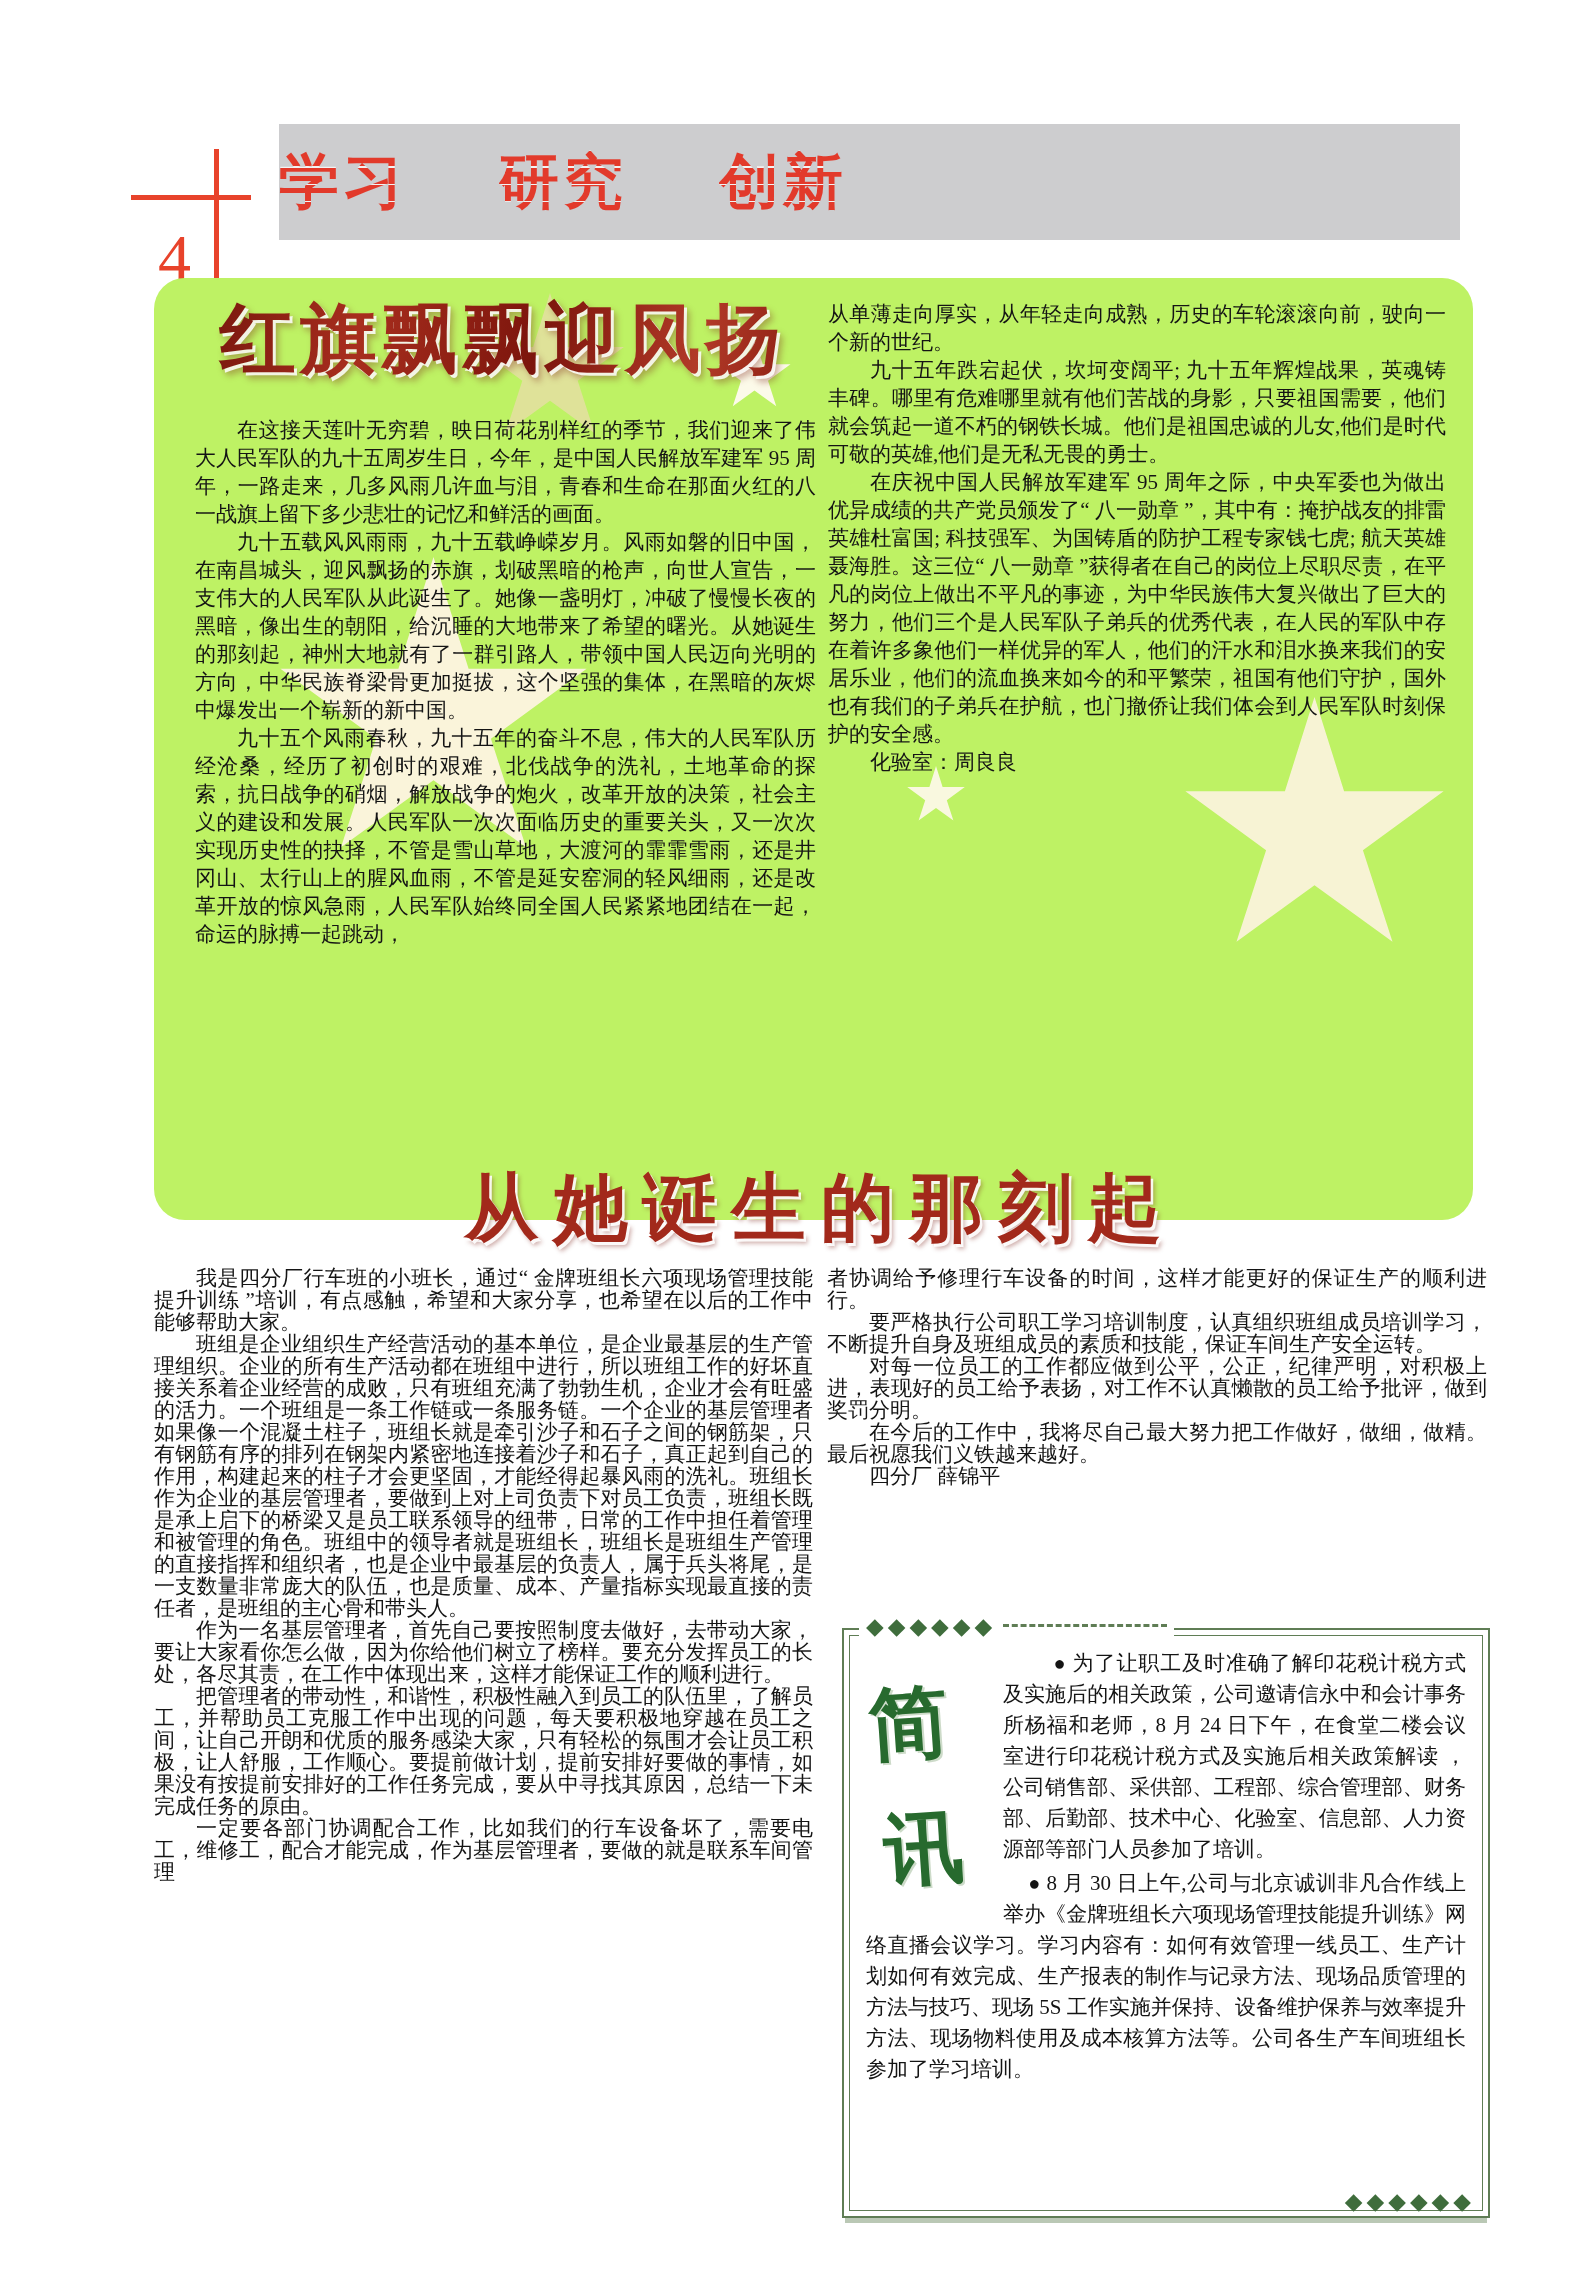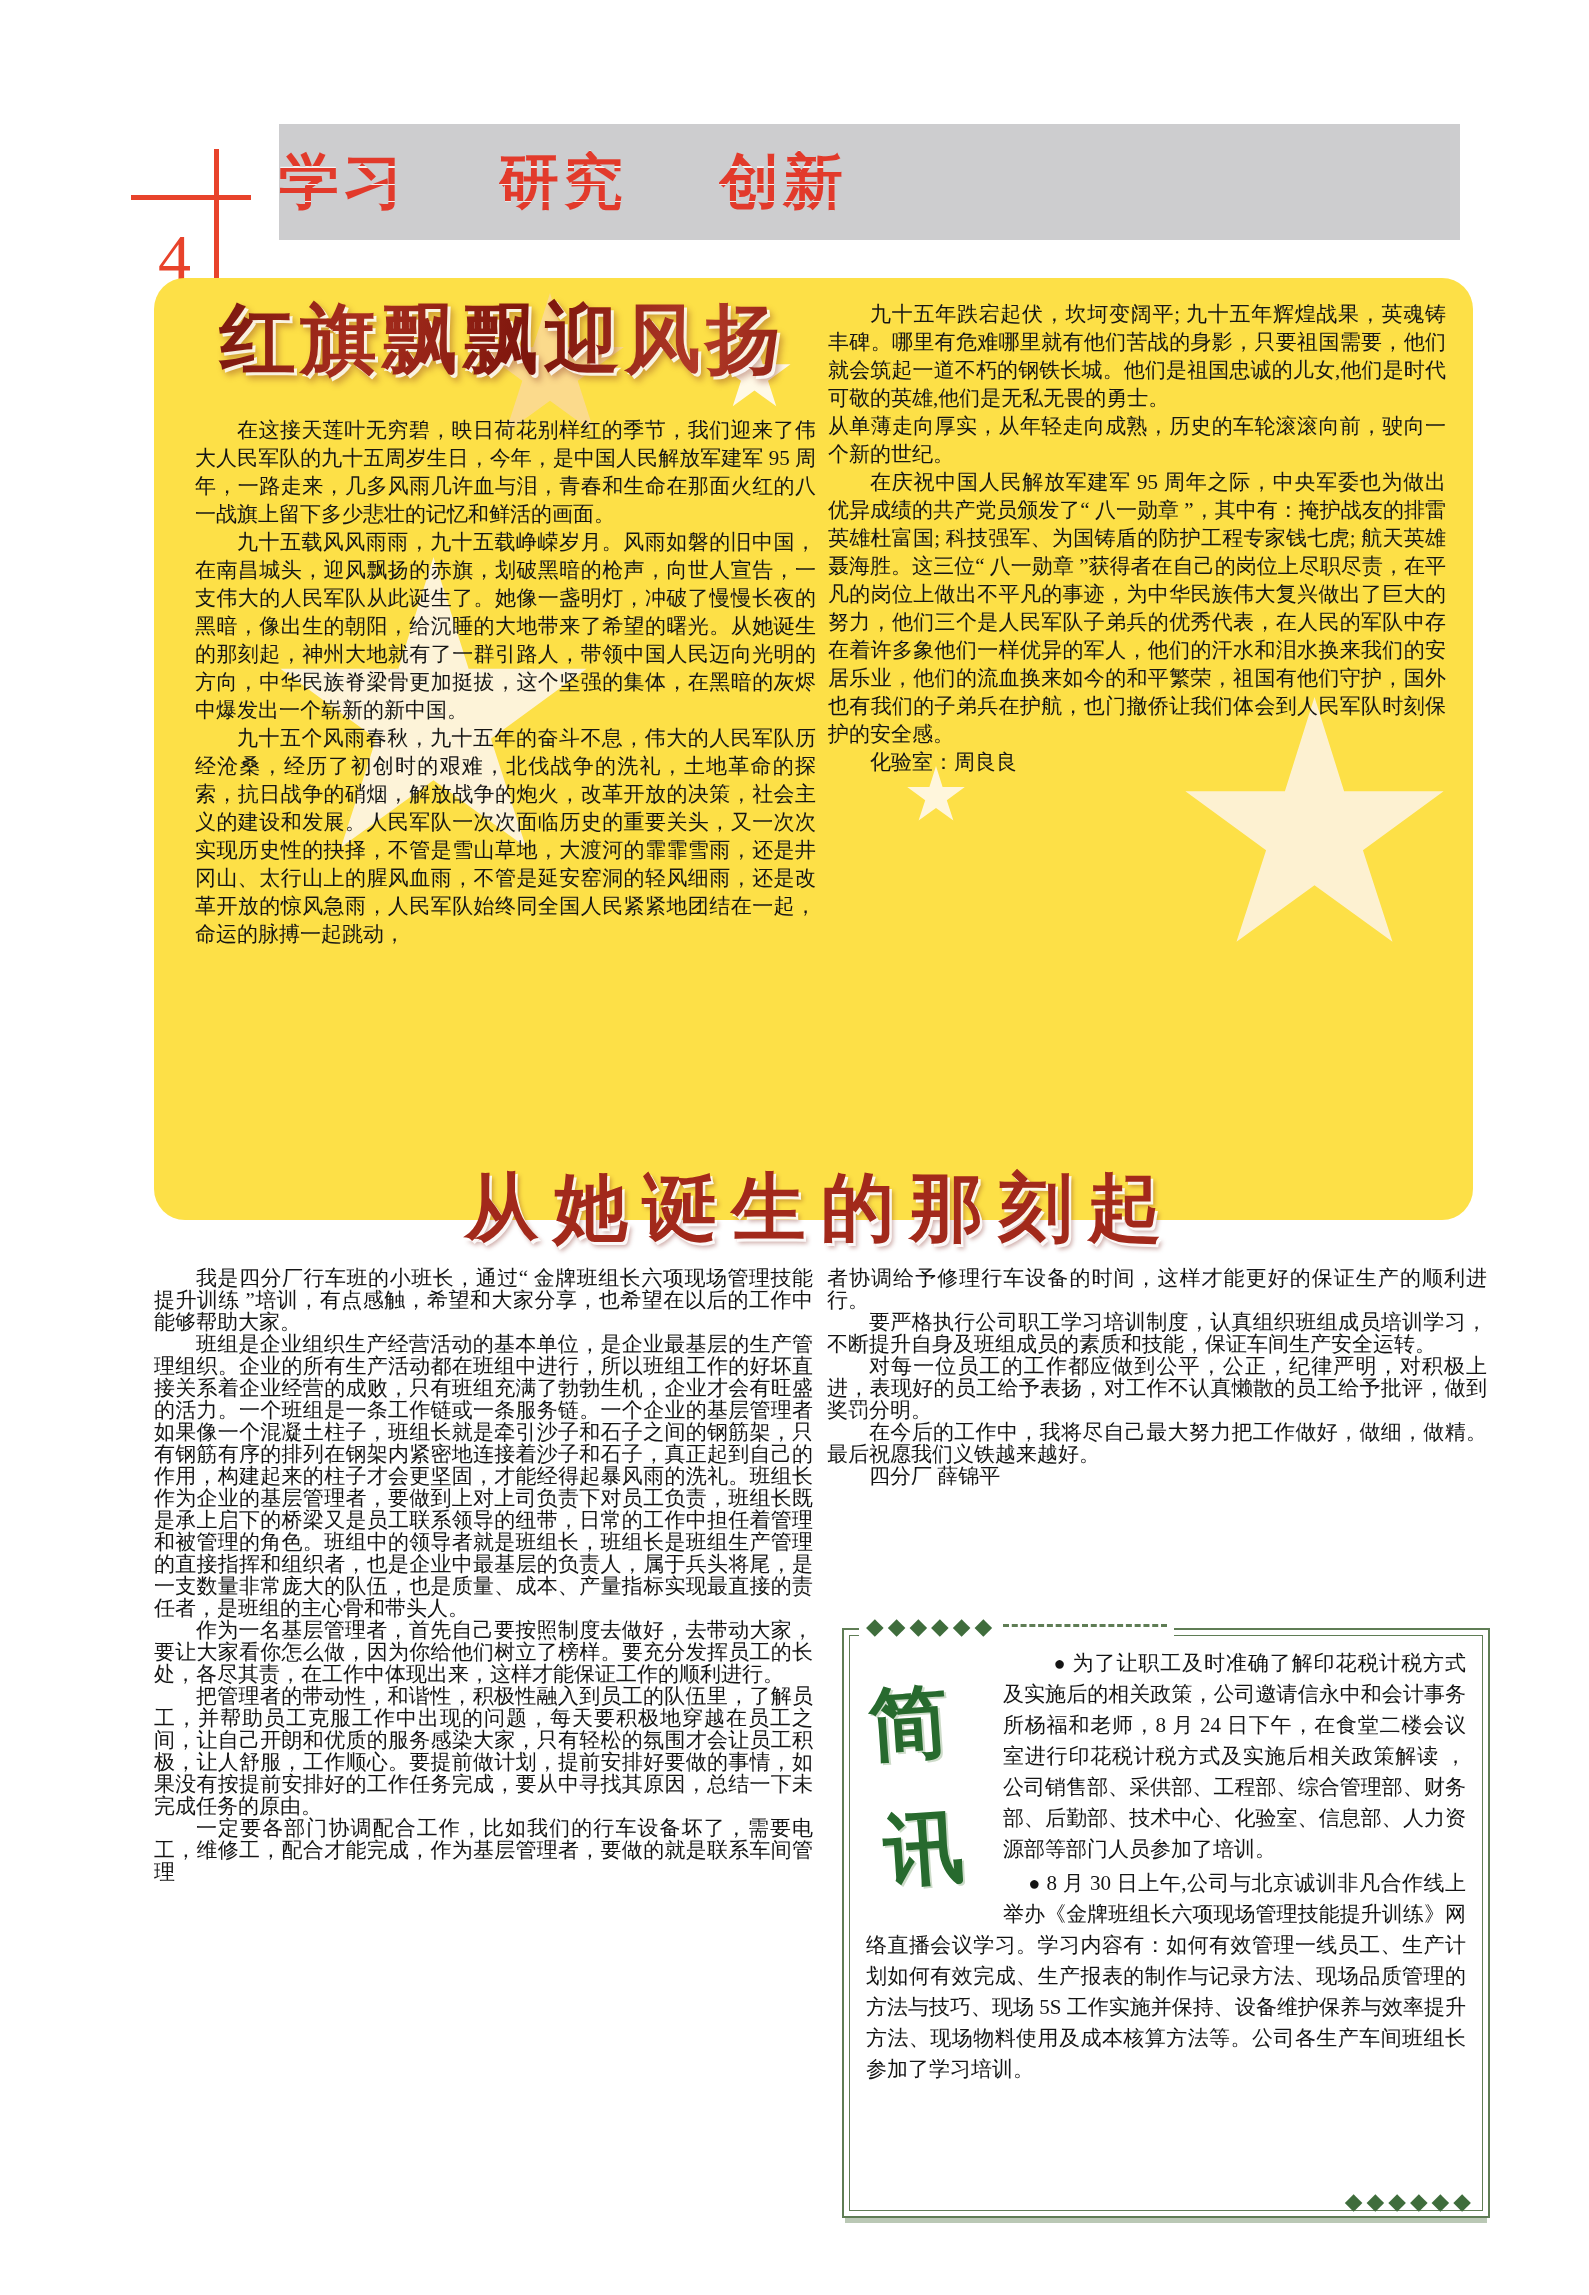--- a/index.html
+++ b/index.html
@@ -16,21 +16,21 @@
   .header-bar{position:absolute;left:279px;top:124px;width:1181px;height:116px;background:#cdcdcf;
               display:flex;align-items:center;justify-content:flex-start;gap:92px;}
   .slogan-word{font-family:"Liberation Sans",sans-serif;font-weight:900;font-size:60px;
                letter-spacing:4px;color:#e23a2b;text-shadow:1px 1px 0 rgba(255,255,255,.55);}
   @supports ((-webkit-background-clip:text) or (background-clip:text)){
     .slogan-word{background:repeating-linear-gradient(180deg,#e23a2b 0 7.5px,#f3f3f3 7.5px 9.5px,#e23a2b 9.5px 17px);
                  -webkit-background-clip:text;background-clip:text;color:transparent;text-shadow:none;}
   }
 
   
-  .article1{position:absolute;left:154px;top:278px;width:1319px;height:942px;background:#fde047;overflow:hidden;border-radius:31px;}
+  .article1{position:absolute;left:154px;top:278px;width:1319px;height:942px;background:#bef264;overflow:hidden;border-radius:31px;}
   .star{position:absolute;clip-path:polygon(50% 0%,61% 35%,98% 35%,68% 57%,79% 91%,50% 70%,21% 91%,32% 57%,2% 35%,39% 35%);}
   .star-a{left:120px;top:279px;width:319px;height:319px;background:rgba(253,243,224,.95);}
   .star-b{left:319px;top:15px;width:154px;height:154px;background:rgba(249,213,197,.55);}
   .star-c{left:1026px;top:419px;width:269px;height:269px;background:rgba(253,243,224,.9);}
   .star-d{left:563px;top:60px;width:75px;height:75px;background:rgba(255,250,240,.95);}
   .star-e{left:752px;top:488px;width:60px;height:60px;background:rgba(255,248,236,.9);}
 
   .a1-title{position:absolute;left:25px;top:15px;width:648px;text-align:center;
             font-family:"Liberation Sans",sans-serif;font-weight:900;font-size:76px;line-height:1.2;
             letter-spacing:5px;color:#8c1a0e;
@@ -109,22 +109,22 @@
 
     <div class="a1-title">红旗飘飘迎风扬</div>
 
     <div class="a1-col1">
       <p class="body">在这接天莲叶无穷碧，映日荷花别样红的季节，我们迎来了伟大人民军队的九十五周岁生日，今年，是中国人民解放军建军 95 周年，一路走来，几多风雨几许血与泪，青春和生命在那面火红的八一战旗上留下多少悲壮的记忆和鲜活的画面。</p>
       <p class="body">九十五载风风雨雨，九十五载峥嵘岁月。风雨如磐的旧中国，在南昌城头，迎风飘扬的赤旗，划破黑暗的枪声，向世人宣告，一支伟大的人民军队从此诞生了。她像一盏明灯，冲破了慢慢长夜的黑暗，像出生的朝阳，给沉睡的大地带来了希望的曙光。从她诞生的那刻起，神州大地就有了一群引路人，带领中国人民迈向光明的方向，中华民族脊梁骨更加挺拔，这个坚强的集体，在黑暗的灰烬中爆发出一个崭新的新中国。</p>
       <p class="body">九十五个风雨春秋，九十五年的奋斗不息，伟大的人民军队历经沧桑，经历了初创时的艰难，北伐战争的洗礼，土地革命的探索，抗日战争的硝烟，解放战争的炮火，改革开放的决策，社会主义的建设和发展。人民军队一次次面临历史的重要关头，又一次次实现历史性的抉择，不管是雪山草地，大渡河的霏霏雪雨，还是井冈山、太行山上的腥风血雨，不管是延安窑洞的轻风细雨，还是改革开放的惊风急雨，人民军队始终同全国人民紧紧地团结在一起，命运的脉搏一起跳动，</p>
     </div>
 
     <div class="a1-col2">
+      <p class="body noindent">从单薄走向厚实，从年轻走向成熟，历史的车轮滚滚向前，驶向一个新的世纪。</p>
       <p class="body">九十五年跌宕起伏，坎坷变阔平; 九十五年辉煌战果，英魂铸丰碑。哪里有危难哪里就有他们苦战的身影，只要祖国需要，他们就会筑起一道不朽的钢铁长城。他们是祖国忠诚的儿女,他们是时代可敬的英雄,他们是无私无畏的勇士。</p>
-      <p class="body noindent">从单薄走向厚实，从年轻走向成熟，历史的车轮滚滚向前，驶向一个新的世纪。</p>
       <p class="body">在庆祝中国人民解放军建军 95 周年之际，中央军委也为做出优异成绩的共产党员颁发了“ 八一勋章 ”，其中有：掩护战友的排雷英雄杜富国; 科技强军、为国铸盾的防护工程专家钱七虎; 航天英雄聂海胜。这三位“ 八一勋章 ”获得者在自己的岗位上尽职尽责，在平凡的岗位上做出不平凡的事迹，为中华民族伟大复兴做出了巨大的努力，他们三个是人民军队子弟兵的优秀代表，在人民的军队中存在着许多象他们一样优异的军人，他们的汗水和泪水换来我们的安居乐业，他们的流血换来如今的和平繁荣，祖国有他们守护，国外也有我们的子弟兵在护航，也门撤侨让我们体会到人民军队时刻保护的安全感。</p>
       <p class="body sig">化验室：周良良</p>
     </div>
   </div>
 
   <div class="a2-title2">从她诞生的那刻起</div>
 
   <div class="a2-col1 a2">
     <p class="body">我是四分厂行车班的小班长，通过“ 金牌班组长六项现场管理技能提升训练 ”培训，有点感触，希望和大家分享，也希望在以后的工作中能够帮助大家。</p>
     <p class="body">班组是企业组织生产经营活动的基本单位，是企业最基层的生产管理组织。企业的所有生产活动都在班组中进行，所以班组工作的好坏直接关系着企业经营的成败，只有班组充满了勃勃生机，企业才会有旺盛的活力。一个班组是一条工作链或一条服务链。一个企业的基层管理者如果像一个混凝土柱子，班组长就是牵引沙子和石子之间的钢筋架，只有钢筋有序的排列在钢架内紧密地连接着沙子和石子，真正起到自己的作用，构建起来的柱子才会更坚固，才能经得起暴风雨的洗礼。班组长作为企业的基层管理者，要做到上对上司负责下对员工负责，班组长既是承上启下的桥梁又是员工联系领导的纽带，日常的工作中担任着管理和被管理的角色。班组中的领导者就是班组长，班组长是班组生产管理的直接指挥和组织者，也是企业中最基层的负责人，属于兵头将尾，是一支数量非常庞大的队伍，也是质量、成本、产量指标实现最直接的责任者，是班组的主心骨和带头人。</p>

